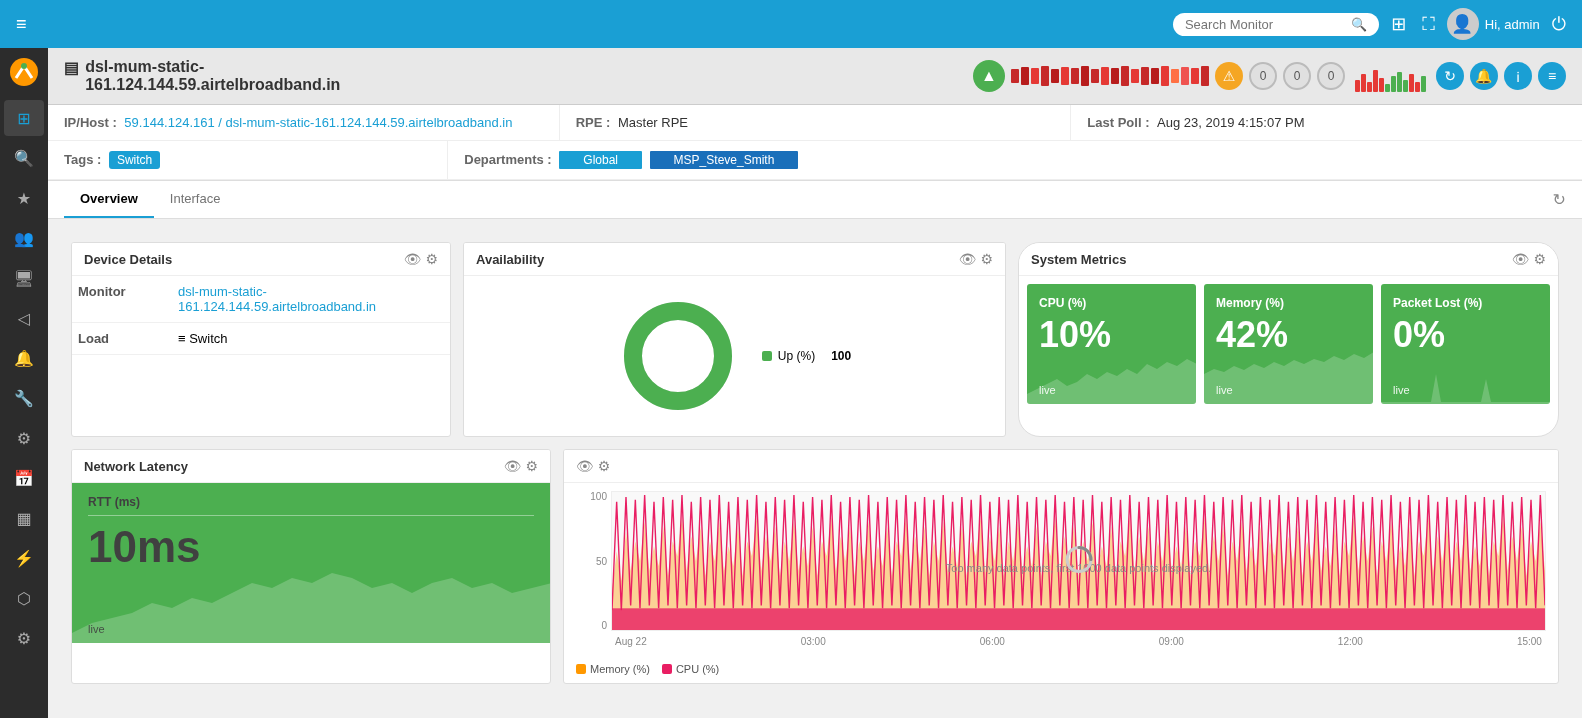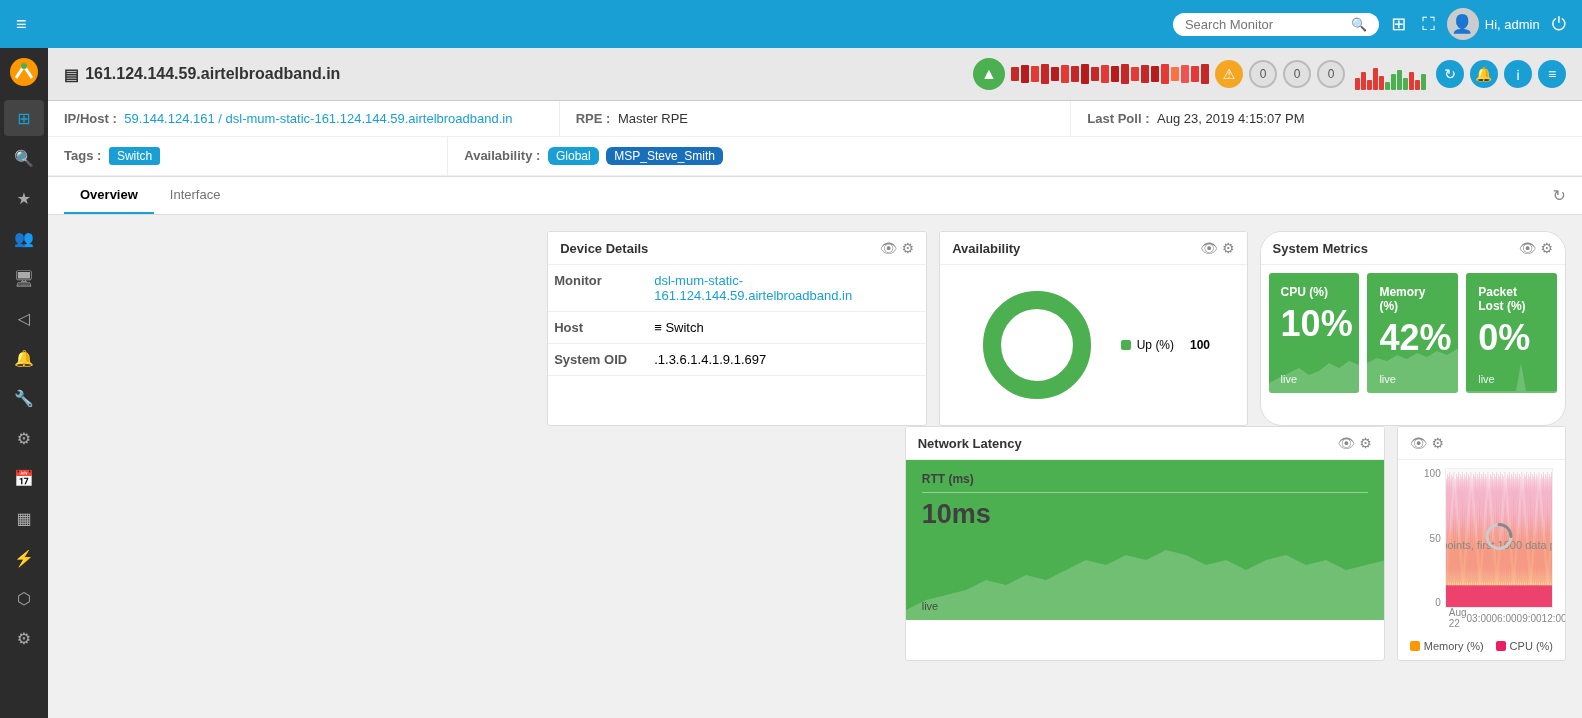--- a/index.html
+++ b/index.html
@@ -205,22 +205,22 @@
       color: white;
       border-radius: 3px;
       padding: 2px 8px;
       font-size: 12px;
       margin-left: 4px;
     }
     .dept-badge {
       display: inline-block;
       background: #1a9fd4;
       color: white;
-      border-radius: 6px;
-      padding: 2px 8px;
+      border-radius: 1px;
+      padding: 2px 24px;
       font-size: 12px;
       margin-left: 4px;
     }
 
     
     .tabs-bar {
       background: white;
       border-bottom: 1px solid #ddd;
       display: flex;
       align-items: center;
@@ -235,24 +235,24 @@
     }
     .tab.active {
       border-bottom: 2px solid #1a9fd4;
       color: #000000;
       font-weight: bold;
     }
     .tabs-refresh { margin-left: auto; font-size: 16px; color: #888; cursor: pointer; }
 
     
     .cards-area {
-      padding: 16px;
+      padding: 23px;
       display: flex;
       flex-direction: column;
-      align-items: flex-end;
+      gap: 12px;
     }
     .cards-row { display: flex; gap: 12px; }
 
     
     .card {
       background: white;
       border: 1px solid #ddd;
       border-radius: 3px;
       overflow: hidden;
     }
@@ -309,21 +309,21 @@
     .latency-card { width: 480px; min-width: 480px; }
     .latency-green {
       background: #4caf50;
       color: #404040;
       padding: 12px 16px;
       position: relative;
       overflow: hidden;
       min-height: 160px;
     }
     .latency-rtt { font-size: 12px; font-weight: bold; border-bottom: 1px solid rgba(255,255,255,0.4); padding-bottom: 6px; margin-bottom: 6px; }
-    .latency-value { font-size: 27px; font-weight: bold; position: relative; z-index: 2; }
+    .latency-value { font-size: 44px; font-weight: bold; position: relative; z-index: 2; }
     .latency-live { font-size: 11px; position: absolute; bottom: 8px; left: 16px; opacity: 0.9; z-index: 2; }
     .latency-chart-bg {
       position: absolute;
       bottom: 0;
       left: 0;
       right: 0;
       height: 80px;
       opacity: 0.5;
     }
 
@@ -437,20 +437,21 @@
   <div class="sidebar-item">⬡</div>
   <div class="sidebar-item">⚙</div>
 </div>
 
 <div class="main-content">
 
   <div class="device-header">
     <div class="device-title">
       <span>▤</span>
       <div>
+        <div>dsl-mum-static-</div>
         <div>161.124.144.59.airtelbroadband.in</div>
       </div>
     </div>
     <div class="device-spacer"></div>
     <div class="status-indicators">
       <button class="status-up-btn">▲</button>
 
       <div class="red-bar-group">
         <div class="red-bar" style="height:14px; background:#c62828;"></div>
         <div class="red-bar" style="height:18px; background:#b71c1c;"></div>
@@ -515,21 +516,21 @@
         <span class="info-label">Last Poll :</span>
         <span class="info-value">Aug 23, 2019 4:15:07 PM</span>
       </div>
     </div>
     <div class="info-row">
       <div class="info-cell" style="border-right: 1px solid #eee;">
         <span class="info-label">Tags :</span>
         <span class="tag-badge">Switch</span>
       </div>
       <div class="info-cell" style="flex: 3;">
-        <span class="info-label">Availability :</span>
+        <span class="info-label">Departments :</span>
         <span class="dept-badge">Global</span>
         <span class="dept-badge" style="background:#1a6fba;">MSP_Steve_Smith</span>
       </div>
     </div>
   </div>
 
   <div class="tabs-bar">
     <div class="tab active">Overview</div>
     <div class="tab">Interface</div>
     <span class="tabs-refresh">↻</span>
@@ -550,29 +551,25 @@
         <div class="card-body" style="padding:0;">
           <table class="details-table">
             <tbody>
                 <tr>
               <td>Monitor</td>
               <td>
                 <a class="details-link">dsl-mum-static-161.124.144.59.airtelbroadband.in</a>
               </td>
             </tr>
             <tr>
-              <td>Host</td>
+              <td>Load</td>
               <td>
                 <span>≡ </span>
                 <span>Switch</span>
               </td>
-            </tr>
-            <tr>
-              <td>System OID</td>
-              <td>.1.3.6.1.4.1.9.1.697</td>
             </tr>
           </tbody>
             </table>
         </div>
       </div>
 
       <div class="card availability-card">
         <div class="card-header">
           <span class="card-title">Availability</span>
           <div class="card-actions">

